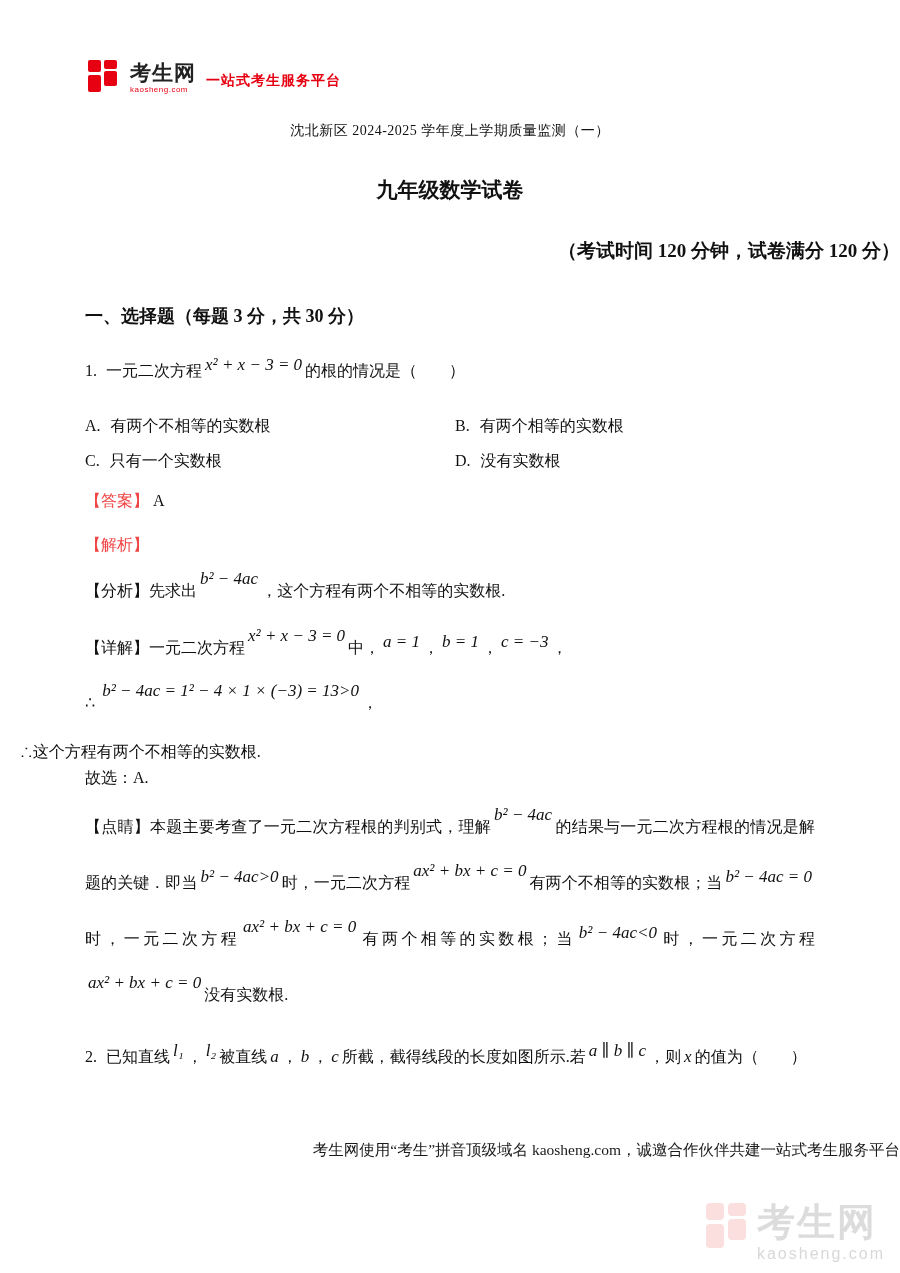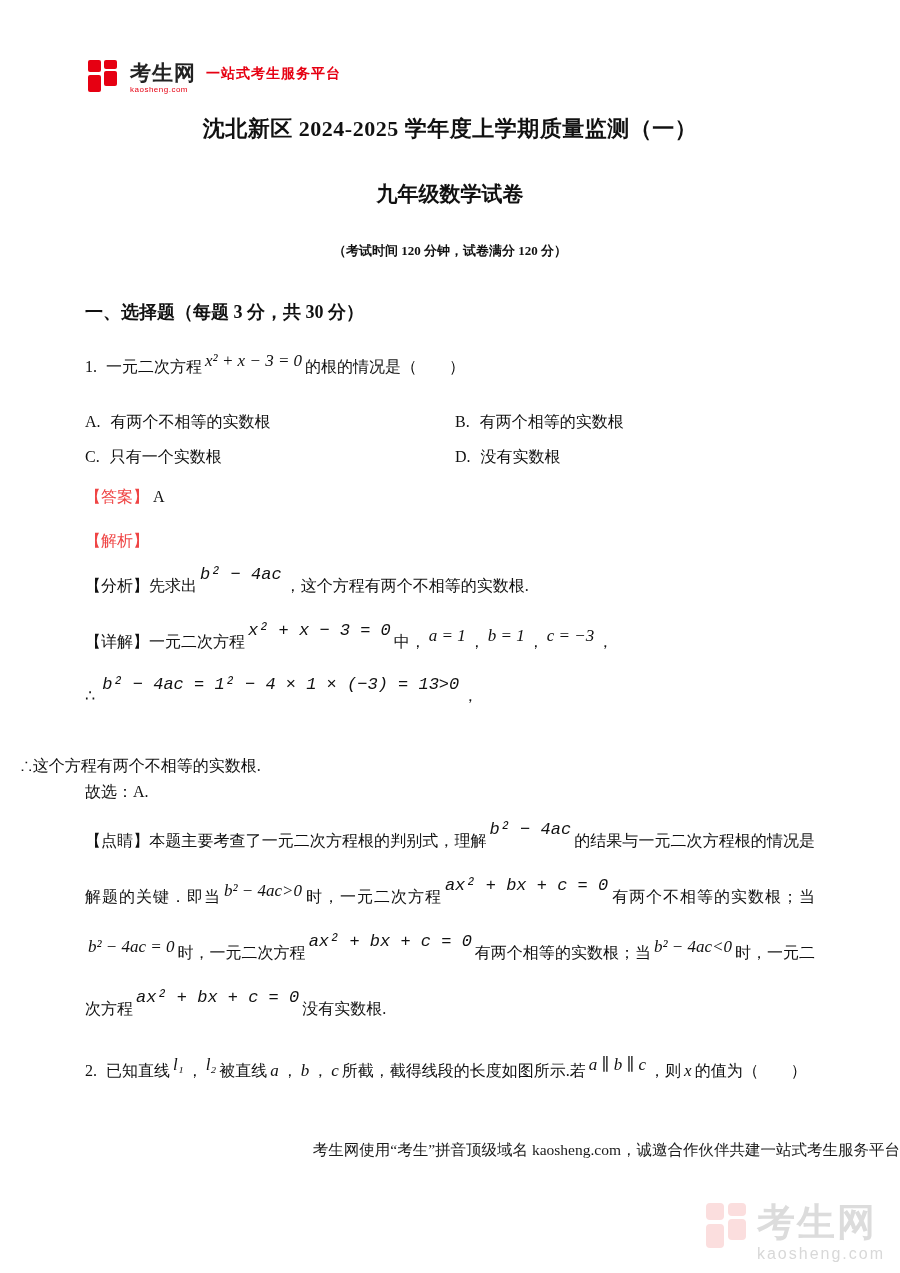--- a/index.html
+++ b/index.html
@@ -13,50 +13,50 @@
   .brand{position:absolute;left:88px;top:60px;display:flex;align-items:flex-end;gap:10px;}
   .brand-icon{position:relative;width:32px;height:34px;flex:0 0 auto;}
   .brand-icon .b{position:absolute;background:#e60012;border-radius:2px;}
   .brand-icon .b1{left:0;top:0;width:13px;height:12px;}
   .brand-icon .b2{left:0;top:15px;width:13px;height:17px;}
   .brand-icon .b3{left:16px;top:0;width:13px;height:9px;}
   .brand-icon .b4{left:16px;top:11px;width:13px;height:15px;}
   .brand-text{display:flex;flex-direction:column;line-height:1;}
   .brand-name{font-size:21px;font-weight:bold;color:#222;letter-spacing:1px;}
   .brand-domain{font-size:8px;color:#e60012;letter-spacing:.5px;margin-top:2px;font-family:"Liberation Sans",sans-serif;}
-  .brand-tagline{font-size:14px;font-weight:bold;color:#e60012;margin-bottom:11px;letter-spacing:1px;}
+  .brand-tagline{font-size:14px;font-weight:bold;color:#e60012;margin-bottom:4px;letter-spacing:1px;}
 
   
   .content{padding-top:114px;}
-  .title{font-size:22px;font-weight:bold;text-align:center;margin:0;letter-spacing:.5px;}
+  .title{font-size:14px;font-weight:normal;text-align:center;margin:8px;letter-spacing:.5px;}
   .subtitle{font-size:21px;font-weight:bold;text-align:center;margin:36px 0 0;}
-  .info{font-size:13px;font-weight:bold;text-align:center;margin:34px 0 0;}
+  .info{font-size:19px;font-weight:bold;text-align:right;margin:34px 0 0;}
   .section{font-size:18px;font-weight:bold;margin:40px 0 0;}
 
   
   .para{margin:0;font-size:16px;line-height:26px;}
   .qnum{margin-right:9px;}
   .math{font-family:"Liberation Serif","DejaVu Serif",serif;font-style:italic;font-size:17px;padding:0 3px;line-height:1;display:inline-block;}
-  .m-hi{vertical-align:12px;font-family:Liberation Mono, monospace;}
+  .m-hi{vertical-align:12px;}
   .m-md{vertical-align:6px;}
   .blue{color:#ef4444;text-align:right;}
   .ansv{margin-left:4px;}
 
   .q1stem{margin-top:26px;line-height:34px;}
   .options{margin-top:28px;}
   .opt-row{display:grid;grid-template-columns:370px 1fr;}
   .opt-row + .opt-row{margin-top:14px;}
   .opt-label{margin-right:10px;}
   .ans{margin-top:16px;}
   .jiexi{margin-top:18px;}
   .fenxi{margin-top:12px;line-height:40px;}
   .xiangjie{margin-top:16px;line-height:40px;}
   .step1{margin-top:14px;line-height:40px;}
   .therefore{margin-right:4px;}
-  .step2{margin-top:37px;padding-left:20px;}
+  .step2{margin-top:16px;padding-left:20px;}
   .gu{}
   .dianjing{margin-top:8px;line-height:56px;text-align:justify;}
   .q2{margin-top:14px;line-height:40px;}
 
   
   .footer{position:absolute;left:0;right:0;top:1140px;text-align:right;font-size:15.5px;color:#1a1a1a;}
 
   
   .watermark{position:absolute;right:15px;top:1203px;display:flex;align-items:flex-start;gap:9px;}
   .wm-icon{position:relative;width:42px;height:46px;flex:0 0 auto;}

